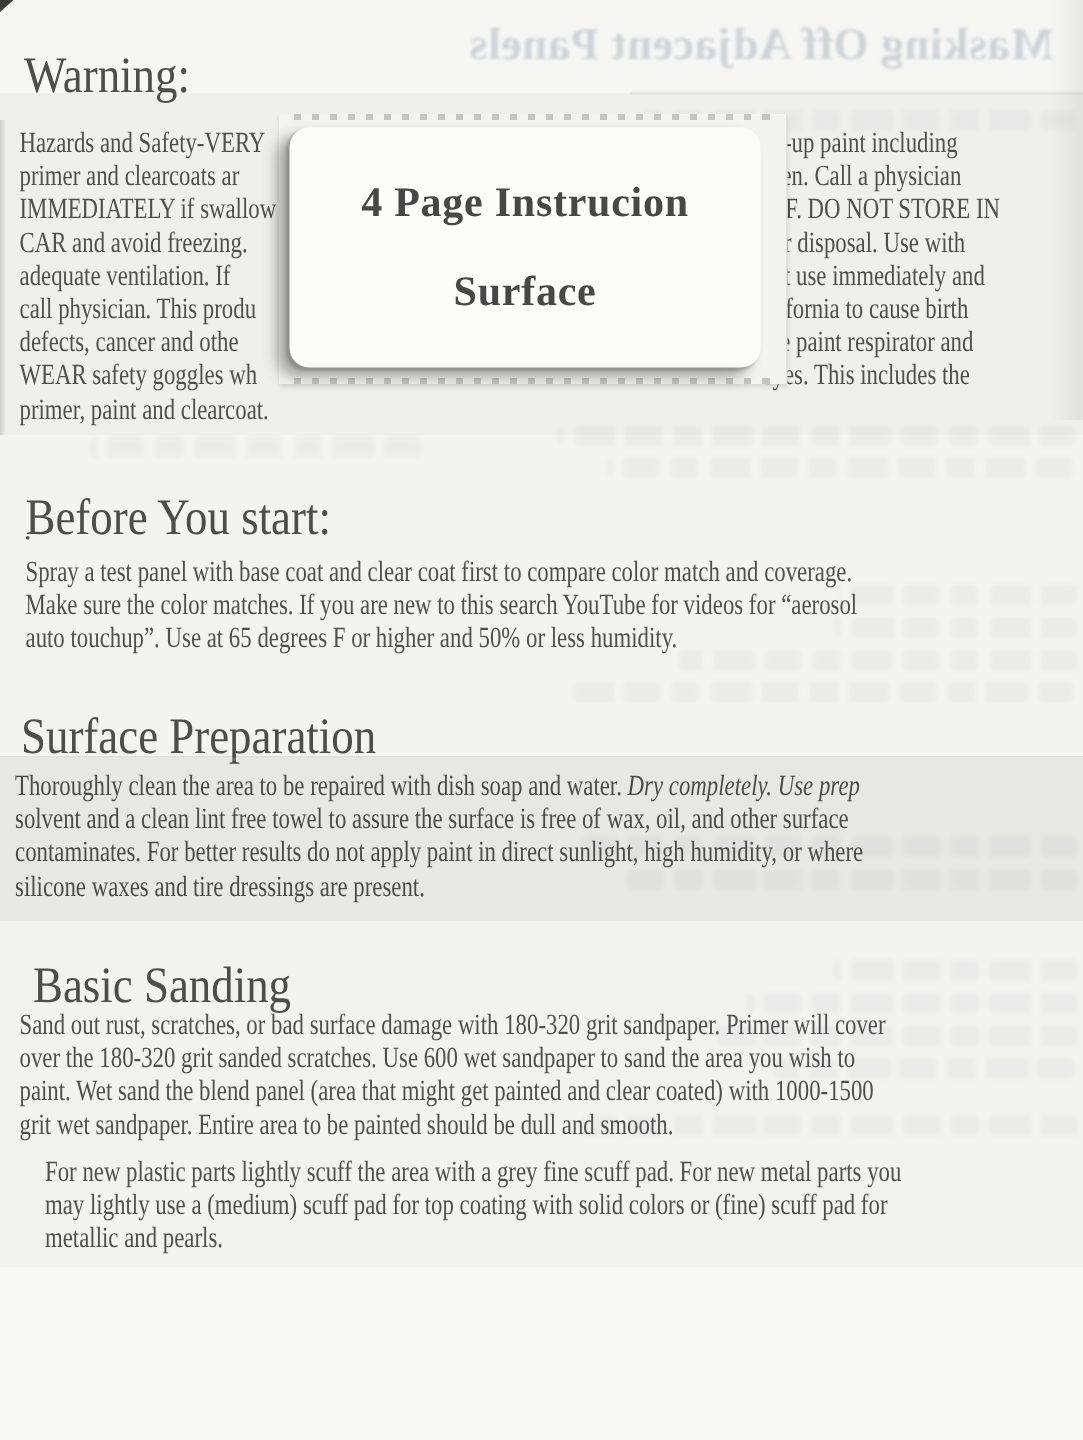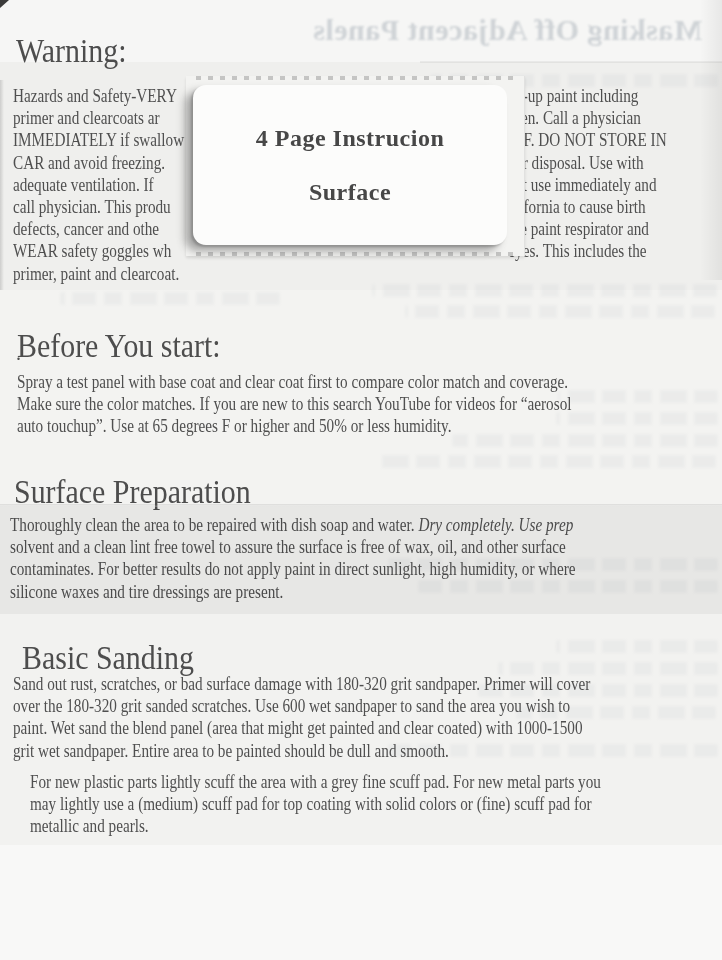--- a/index.html
+++ b/index.html
@@ -61,21 +61,21 @@
   .serr{position:absolute;left:10px;right:6px;height:4px;
     background:repeating-linear-gradient(90deg,rgba(110,110,110,.35) 0 5px,rgba(255,255,255,0) 5px 12px);}
   .serr-top{top:0;}
   .serr-bottom{bottom:0;}
   .label{
     position:absolute;left:7px;top:9px;width:314px;height:160px;
     background:#fcfcfb;border-radius:13px;
     box-shadow:-8px 6px 9px rgba(70,70,70,.45), -2px 2px 2px rgba(60,60,60,.25);
     display:flex;flex-direction:column;align-items:center;justify-content:center;gap:27px;
   }
-  .label-line{font-size:24px;font-weight:bold;color:#474747;letter-spacing:.5px;white-space:nowrap;}
+  .label-line{font-size:28px;font-weight:bold;color:#474747;letter-spacing:.5px;white-space:nowrap;}
 </style>
 </head>
 <body>
 
 <div class="page">
 
   <div class="band band-top-light"></div>
   <div class="band band-warning"></div>
   <div class="band band-mid-light"></div>
   <div class="edge-right-top"></div>

